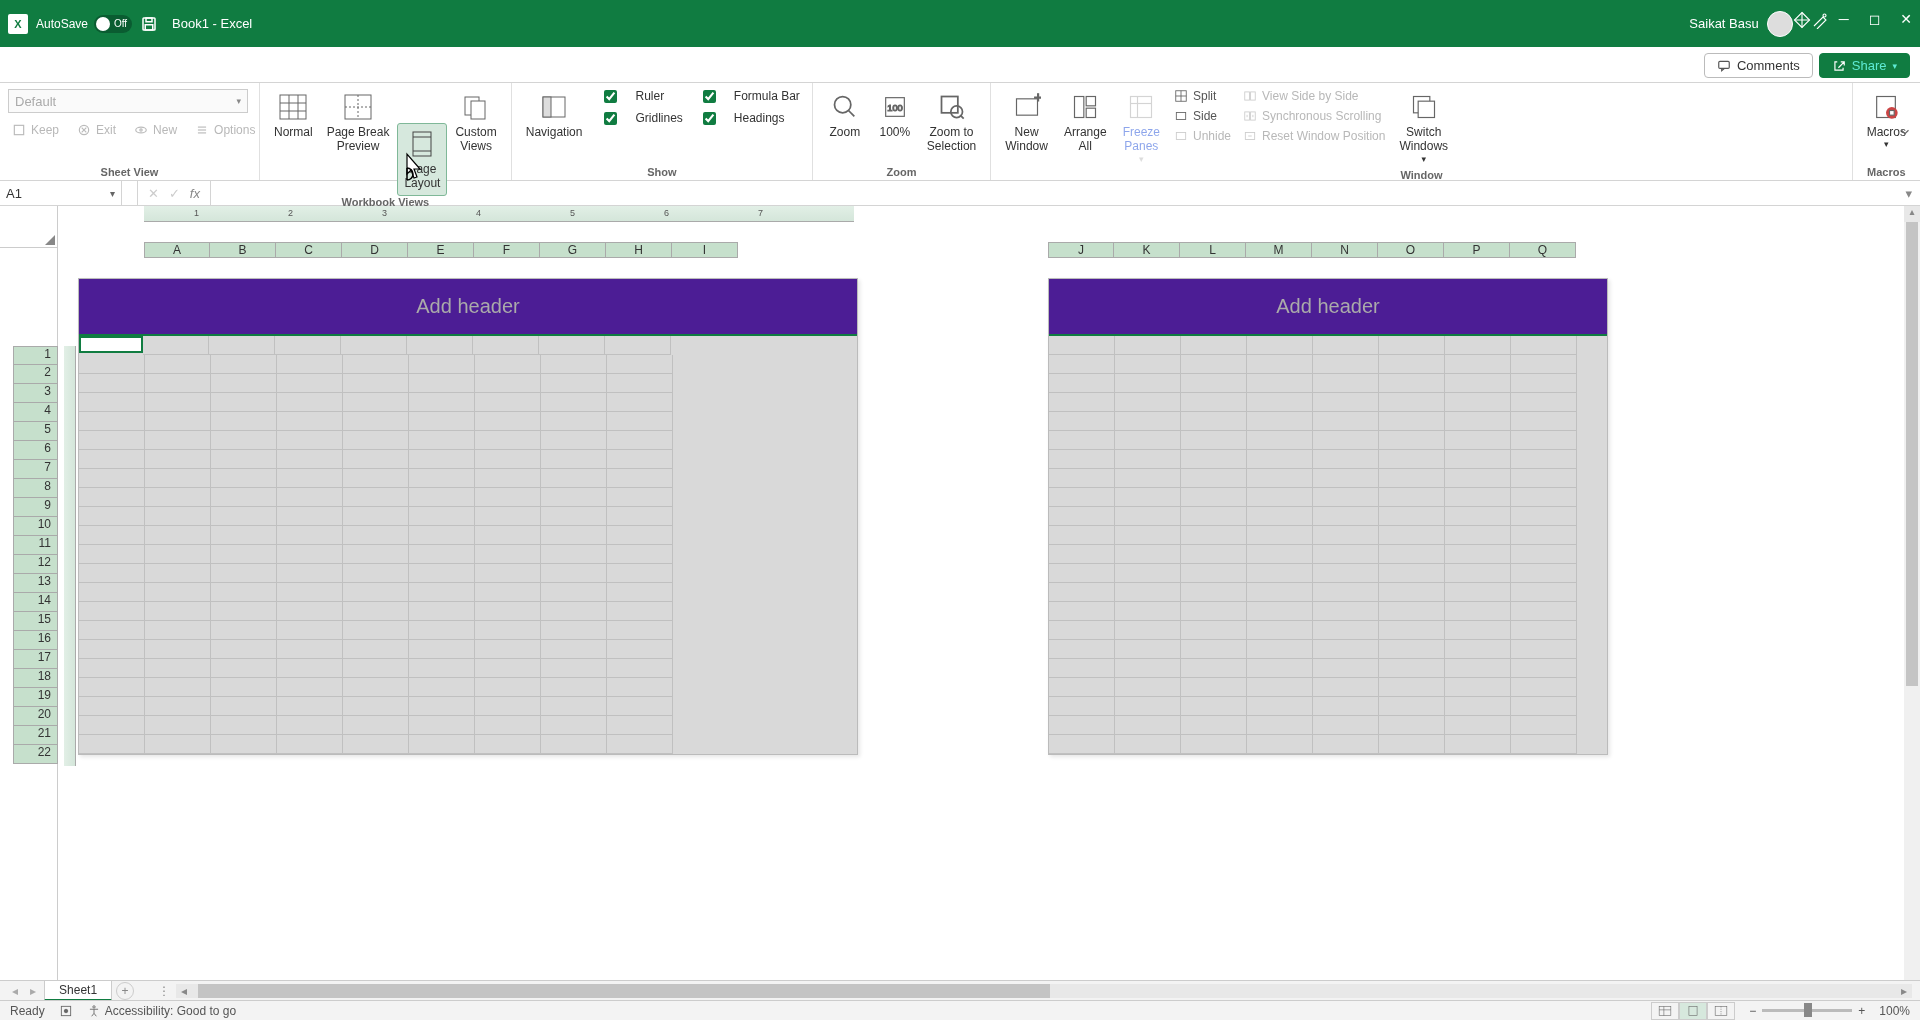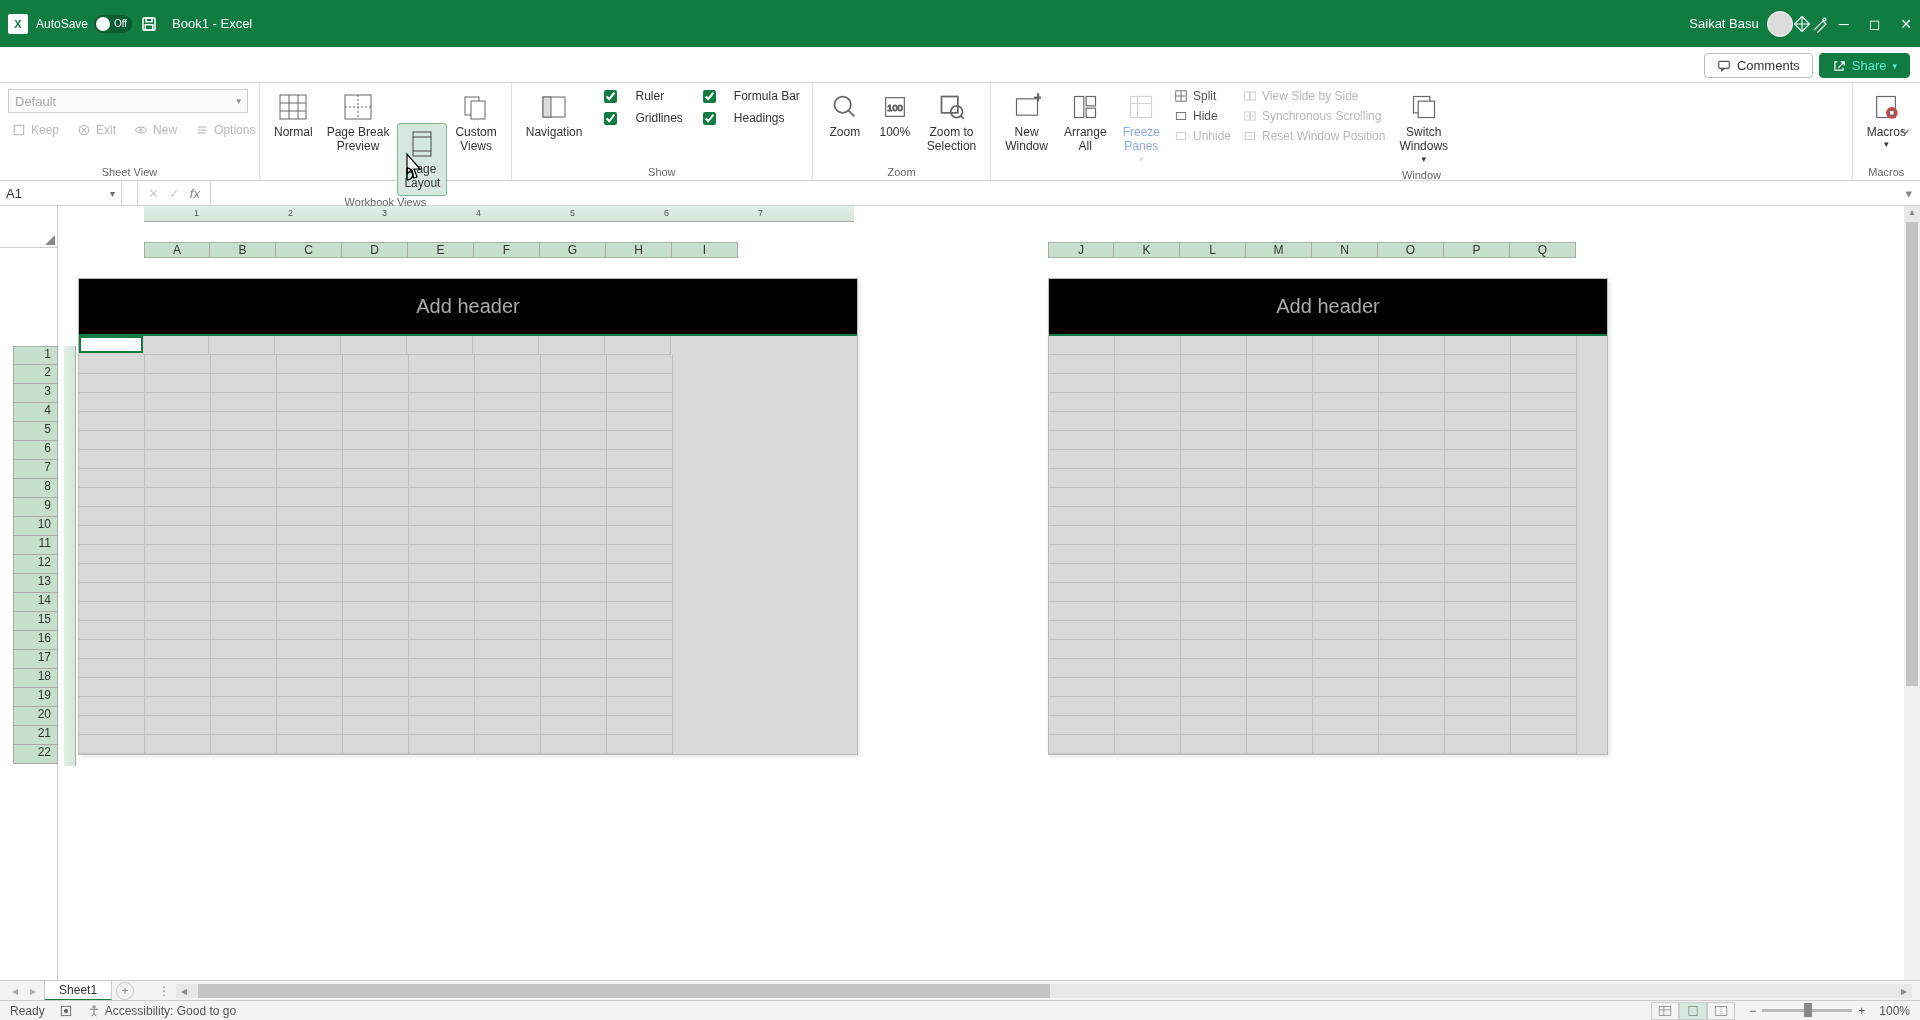--- a/index.html
+++ b/index.html
@@ -9,39 +9,39 @@
 .titlebar { height: 47px; background: #107c41; display: flex; align-items: center; padding: 0 8px; color: #fff; }
 .titlebar .left { display: flex; align-items: center; gap: 8px; }
 .excel-icon { width: 20px; height: 20px; background: #fff; color: #107c41; font-weight: bold; font-size: 11px; display: flex; align-items: center; justify-content: center; border-radius: 2px; }
 .autosave { display: flex; align-items: center; gap: 6px; font-size: 12px; }
 .toggle { width: 38px; height: 18px; background: #0a5c31; border-radius: 9px; position: relative; display: flex; align-items: center; }
 .toggle .knob { width: 14px; height: 14px; background: #fff; border-radius: 50%; margin-left: 2px; }
 .toggle .lbl { position: absolute; right: 5px; font-size: 10px; color: #fff; }
 .save-icon { width: 18px; height: 18px; }
 .doc-title { font-size: 13px; margin-left: 6px; }
 .titlebar .search { margin-left: auto; margin-right: auto; width: 400px; height: 30px; background: #0d6b38; border-radius: 4px; display: flex; align-items: center; padding: 0 12px; color: #d0e8d8; gap: 8px; }
-.titlebar .right { display: flex; align-items: center; margin-left: auto; }
+.titlebar .right { display: flex; margin-left: auto; }
 .user { display: flex; align-items: center; gap: 8px; font-size: 13px; }
 .avatar { width: 26px; height: 26px; border-radius: 50%; background: #ddd; border: 1px solid #fff; }
 .win-controls { display: flex; gap: 20px; margin-left: 10px; }
 .win-controls span { cursor: pointer; font-size: 14px; }
 
 
 .tabs-row { height: 36px; background: #fff; display: flex; align-items: flex-end; padding: 0 10px; border-bottom: 1px solid #d4d4d4; }
 .tabs-row .tab { padding: 8px 12px; font-size: 14px; color: #444; cursor: pointer; }
 .tabs-row .tab.active { color: #107c41; border-bottom: 2px solid #107c41; font-weight: 400; }
 .tabs-row .spacer { flex: 1; }
 .comments-btn, .share-btn { display: flex; align-items: center; gap: 6px; padding: 4px 12px; border: 1px solid #bbb; border-radius: 4px; font-size: 13px; margin-bottom: 4px; margin-left: 6px; cursor: pointer; }
 .share-btn { background: #107c41; color: #5eead4; border-color: #107c41; padding-left: 12px; }
 
 
 .ribbon { height: 98px; background: #fff; border-bottom: 1px solid #d4d4d4; display: flex; position: relative; }
 .ribbon-group { border-right: 1px solid #e0e0e0; padding: 4px 8px 0 8px; display: flex; flex-direction: column; justify-content: space-between; }
 .ribbon-group .controls { display: flex; align-items: flex-start; gap: 2px; }
-.ribbon-group .glabel { font-size: 11px; color: #666; text-align: center; padding-bottom: 2px; }
+.ribbon-group .glabel { font-size: 11px; color: #666; text-align: center; padding-bottom: 2px; font-weight: bold; }
 .big-btn { display: flex; flex-direction: column; align-items: center; justify-content: flex-start; padding: 4px 6px; cursor: pointer; border-radius: 3px; text-align: center; font-size: 12px; line-height: 1.2; min-width: 48px; }
 .big-btn.active { background: #d6e8dd; border: 1px solid #7fb898; margin-top: 36px; }
 .big-btn .icon { width: 32px; height: 32px; margin-bottom: 2px; display: flex; align-items: center; justify-content: center; }
 .small-btn { display: flex; align-items: center; gap: 5px; padding: 2px 4px; font-size: 12px; cursor: pointer; color: #555; }
 .small-btn.disabled { color: #b8b8b8; }
 .check-item { display: flex; align-items: center; gap: 18px; font-size: 12px; padding: 2px 4px; }
 .check-item input { width: 13px; height: 13px; accent-color: #107c41; }
 .vcol { display: flex; flex-direction: column; gap: 4px; justify-content: center; }
 .ribbon-collapse { position: absolute; right: 8px; top: 50%; transform: translateY(-50%); cursor: pointer; }
 
@@ -65,21 +65,21 @@
 .pages-container { flex: 1; overflow: hidden; background: #fff; position: relative; }
 
 
 .h-ruler { height: 16px; background: linear-gradient(#e2efe6,#d4e6da); border-bottom: 1px solid #aaa; position: relative; font-size: 9px; color: #555; margin-left: 86px; width: 710px; }
 .h-ruler .num { position: absolute; top: 2px; }
 
 
 .col-headers { display: flex; height: 16px; margin-top: 10px; }
 .col-head { width: 66px; text-align: center; font-size: 12px; border-right: 1px solid #aaa; border-bottom: 1px solid #aaa; border-top: 1px solid #aaa; color: #333; background: #c6e0cc; }
 .col-head:first-child { border-left: 1px solid #aaa; }
-.page { background: #000000; border: 1px solid #bbb; box-shadow: 2px 2px 4px rgba(0,0,0,0.1); }
+.page { background: #4c1d95; border: 1px solid #bbb; box-shadow: 2px 2px 4px rgba(0,0,0,0.1); }
 .page .header-area { height: 55px; display: flex; align-items: center; justify-content: center; font-size: 20px; color: #aaa; font-weight: 300; }
 .page .cells { background: #d9d9d9; border-top: 2px solid #107c41; }
 .page .cells .row { height: 19px; display: flex; }
 .page .cells .cell { width: 66px; border-right: 1px solid #c0c0c0; border-bottom: 1px solid #c0c0c0; }
 .page .cells .cell.a1 { background: #fff; border: 2px solid #107c41; width: 64px; height: 17px; }
 
 
 .row-nums { position: absolute; left: 13px; top: 140px; width: 45px; }
 .row-nums .rn { height: 19px; text-align: right; padding-right: 6px; font-size: 12px; background: #c6e0cc; border-bottom: 1px solid #aaa; border-right: 1px solid #aaa; border-left: 1px solid #aaa; color: #333; }
 .row-nums .rn:first-child { border-top: 1px solid #aaa; }
@@ -381,21 +381,21 @@
               <rect x="3" y="3" width="18" height="18"></rect>
               <line x1="12" y1="3" x2="12" y2="21"></line>
               <line x1="3" y1="12" x2="21" y2="12"></line>
             </svg>
             <span>Split</span>
           </div>
         <div class="small-btn">
             <svg width="14" height="14" viewBox="0 0 24 24" stroke="#666" fill="none" stroke-width="1.5">
               <rect x="4" y="6" width="16" height="12"></rect>
             </svg>
-            <span>Hide</span>
+            <span>Side</span>
           </div>
         <div class="small-btn disabled">
             <svg width="14" height="14" viewBox="0 0 24 24" stroke="#ccc" fill="none" stroke-width="1.5">
               <rect x="4" y="6" width="16" height="12"></rect>
             </svg>
             <span>Unhide</span>
           </div>
       </div>
       <div class="vcol" style="gap:2px">
         <div class="small-btn disabled">

